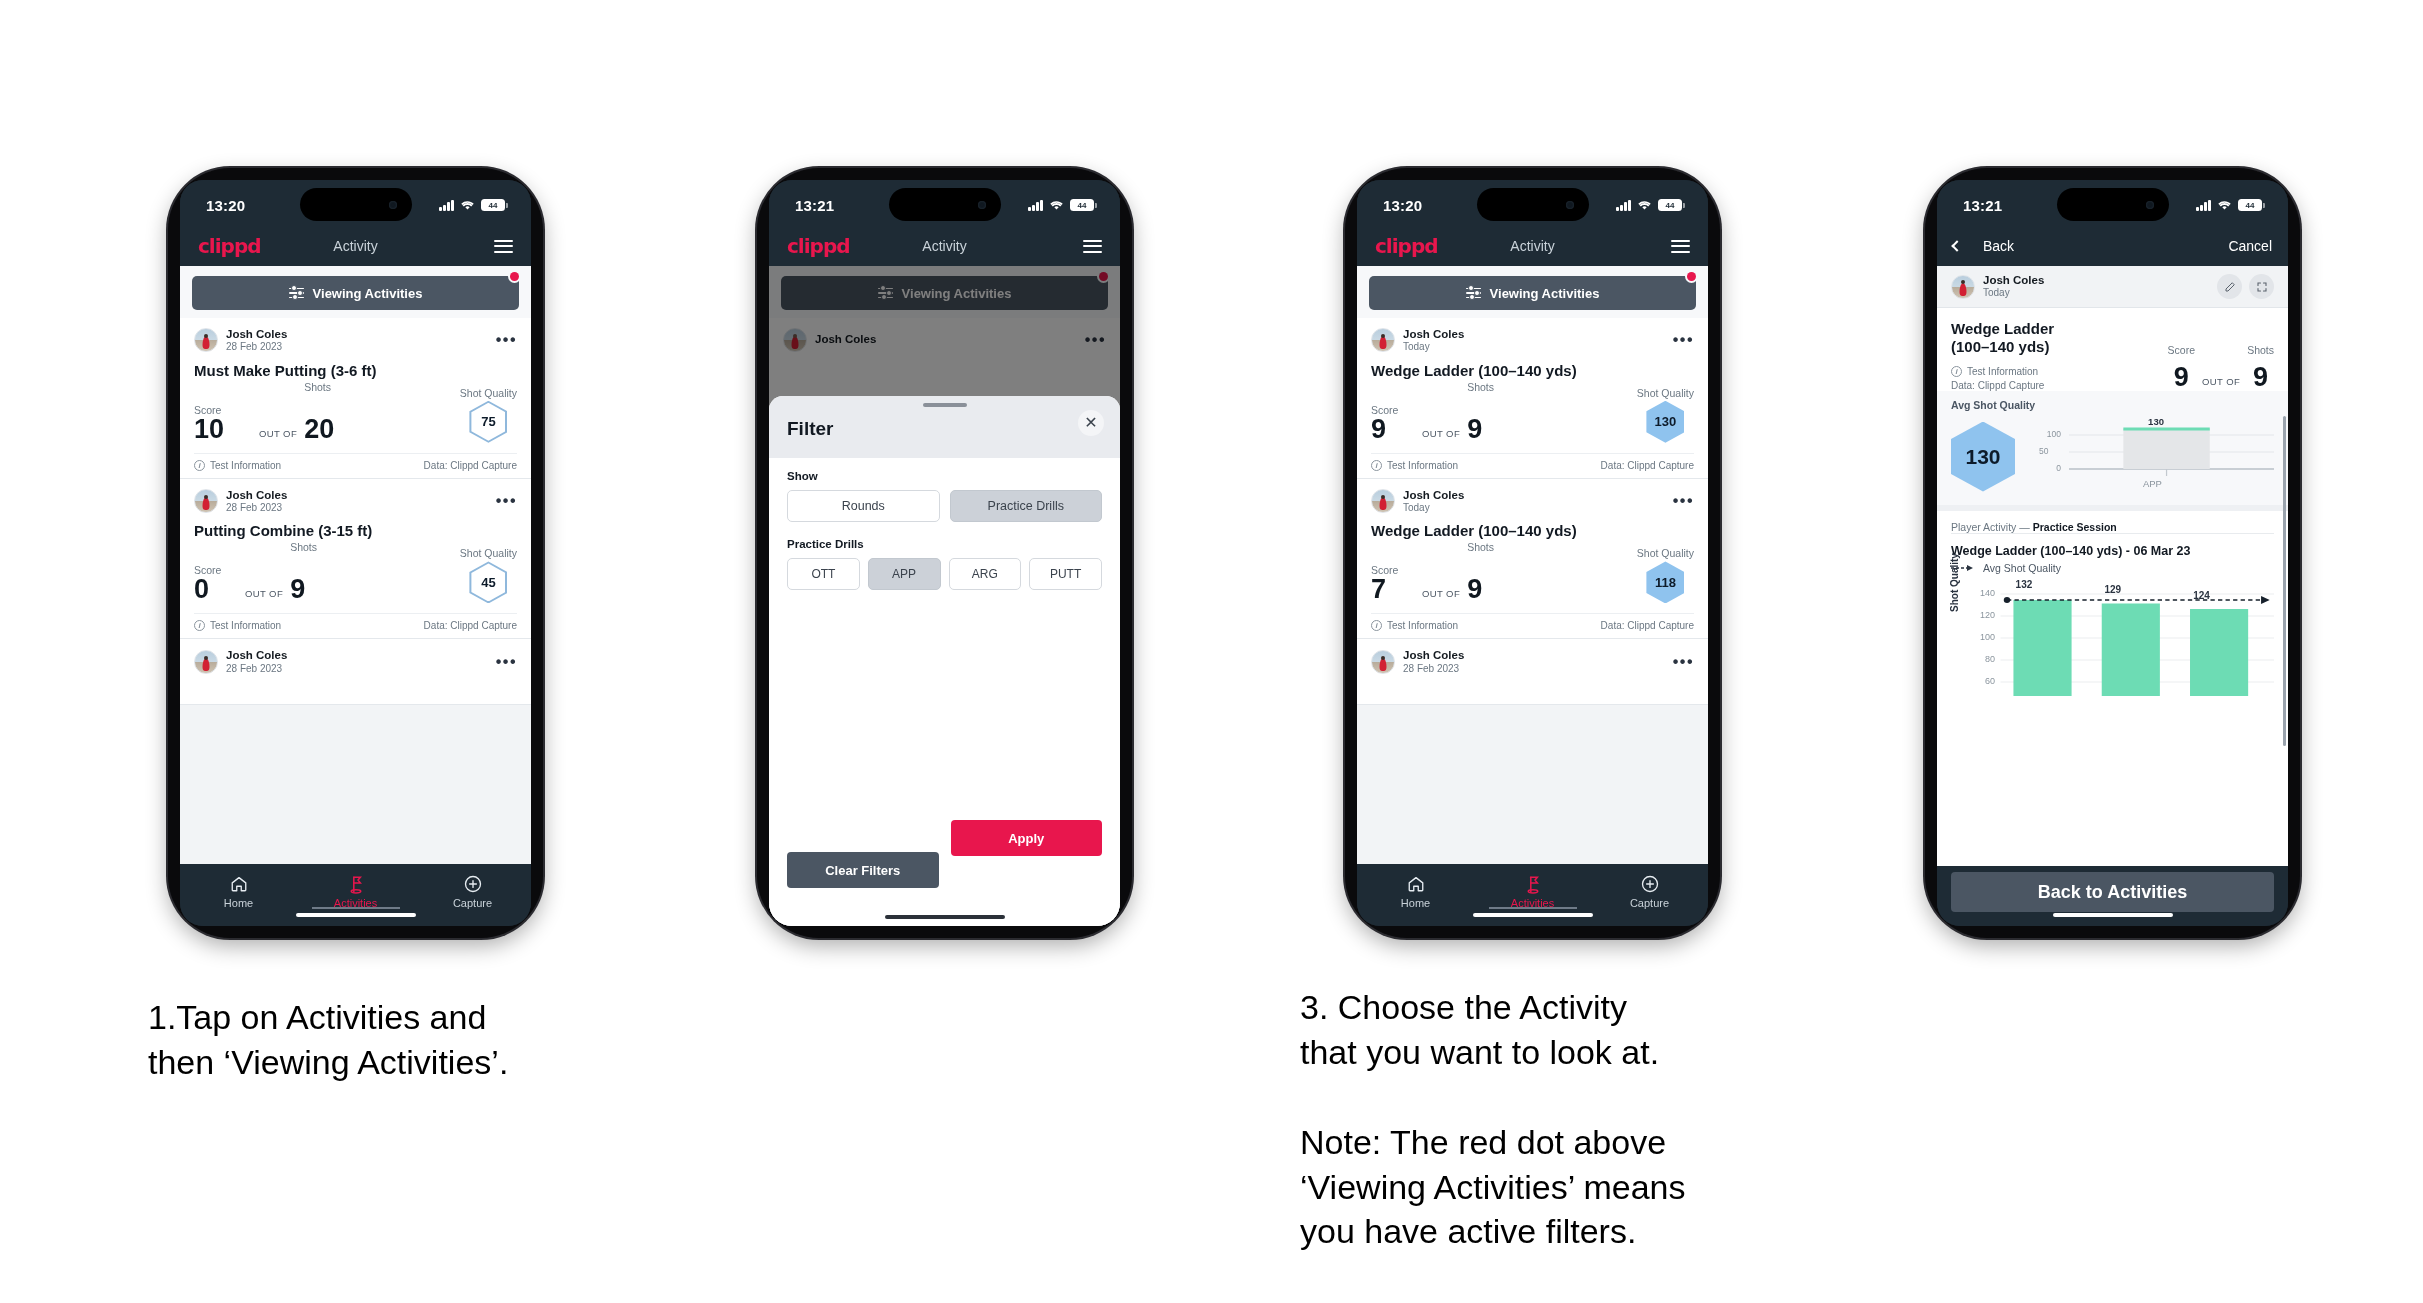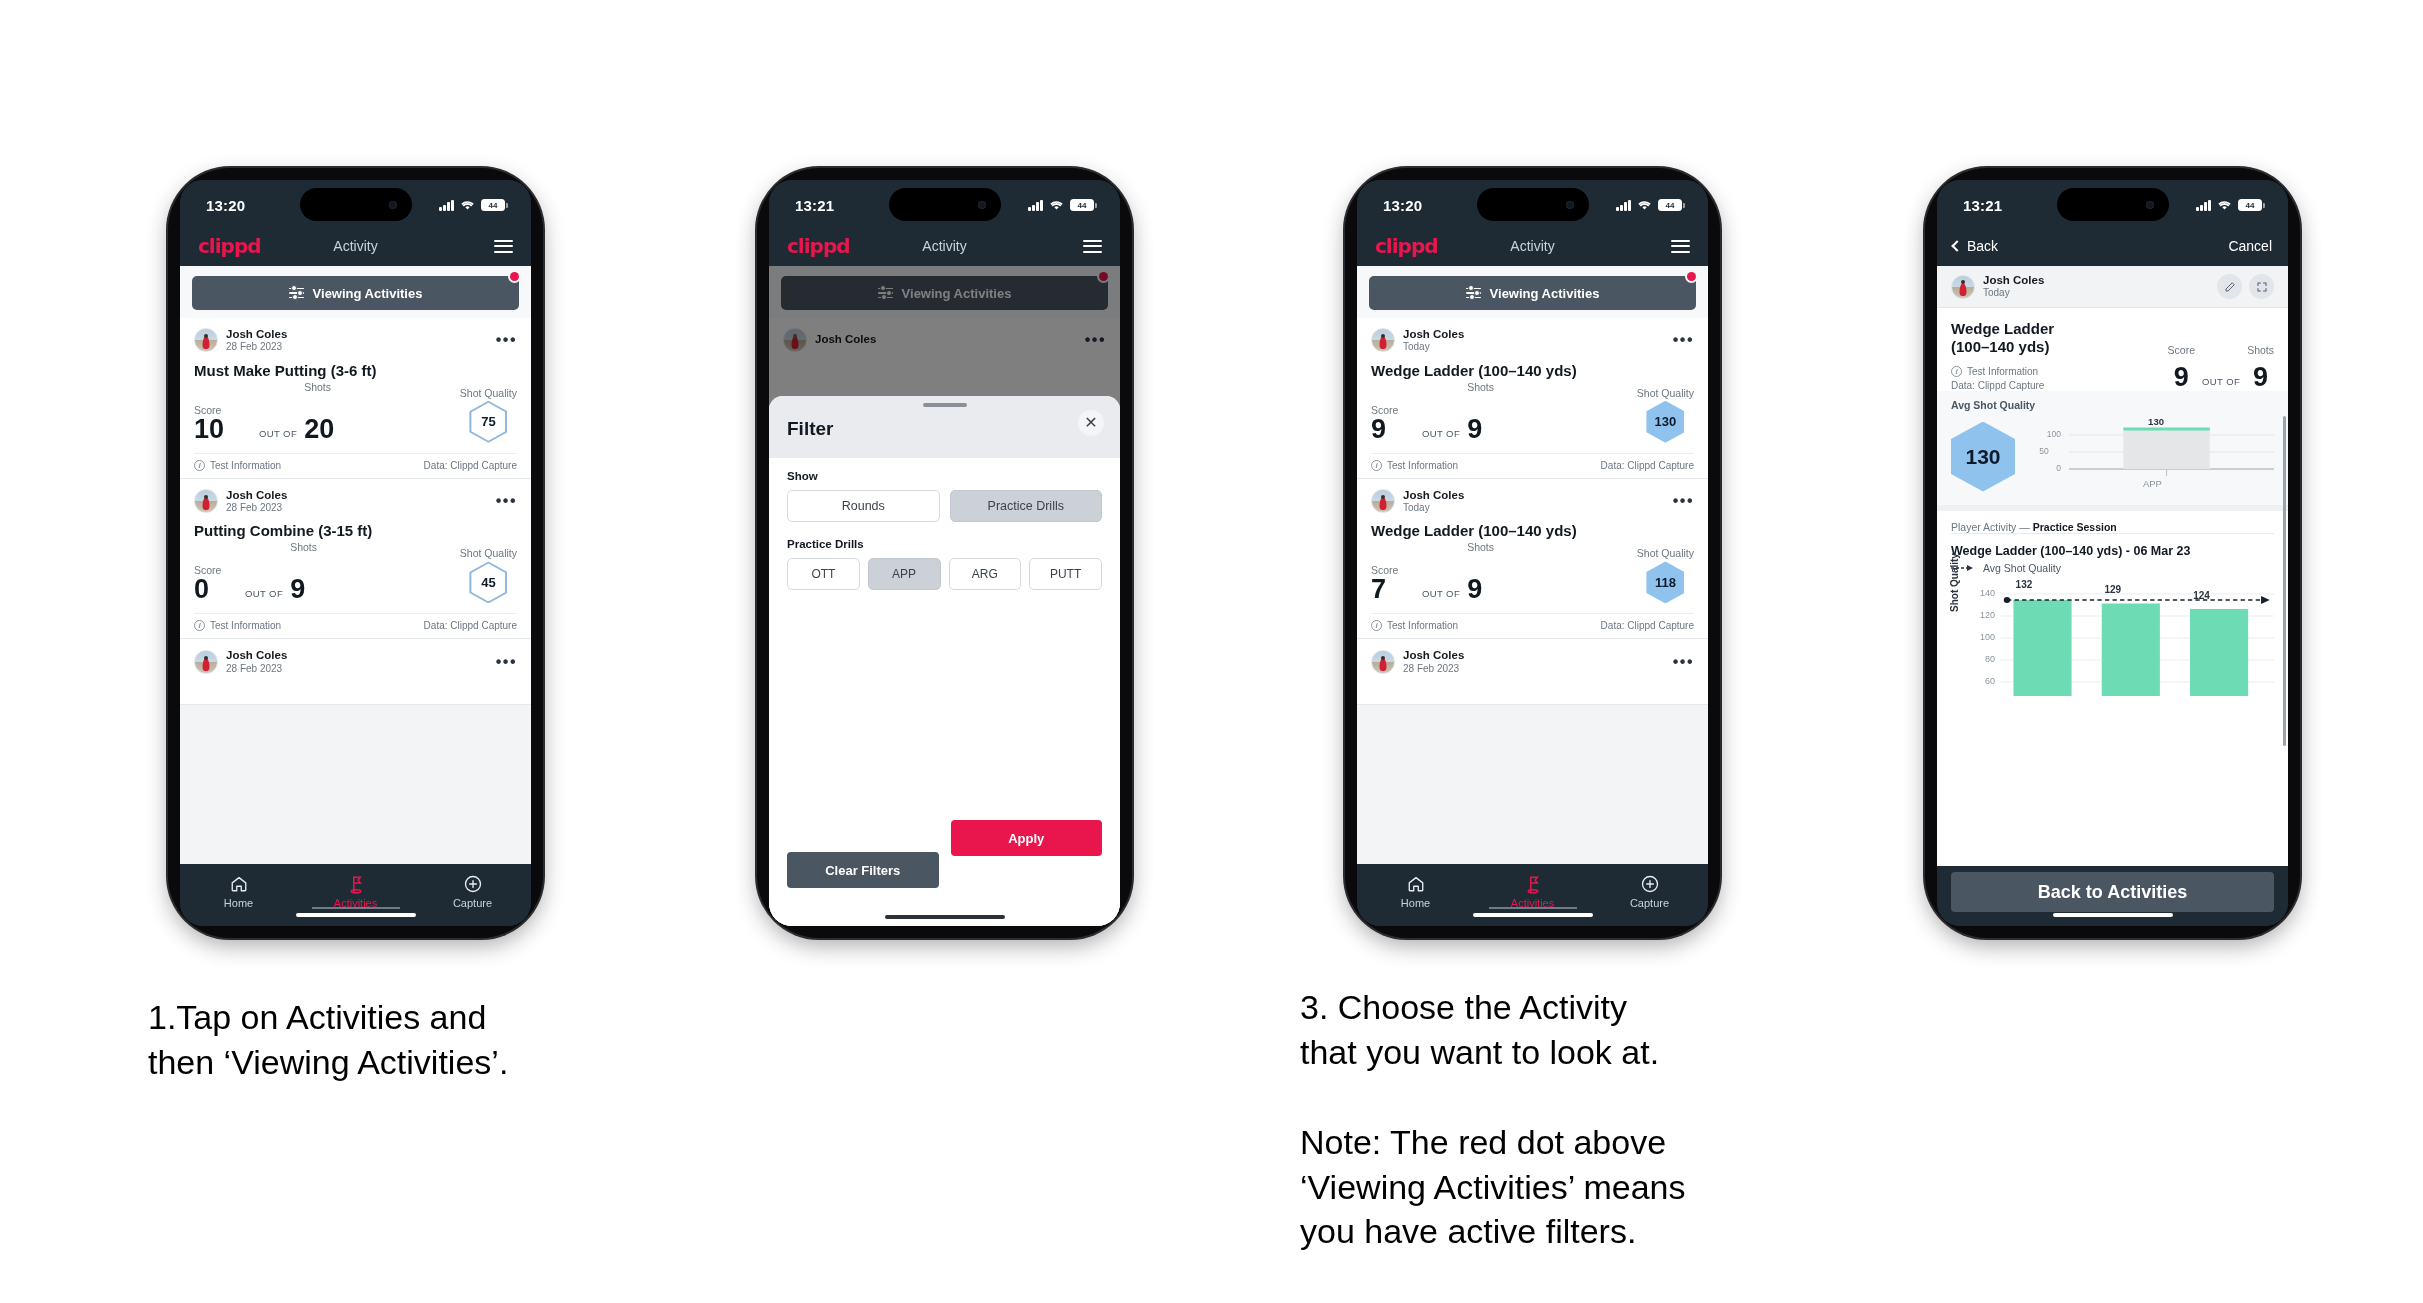--- a/index.html
+++ b/index.html
@@ -194,21 +194,21 @@
     display:flex;align-items:center;justify-content:center;font-size:13px;font-weight:700;margin-top:32px;}
   .btn-apply{ flex:1; height:36px; background:#e8164d; color:#fff; border-radius:4px;
     display:flex;align-items:center;justify-content:center;font-size:13px;font-weight:700;}
   .sheet-home{ height:22px; position:relative; background:#fff; }
   .sheet-home i{ position:absolute;bottom:7px;left:50%;transform:translateX(-50%);
     width:120px;height:4.5px;border-radius:3px;background:#2b3139;}
 
   
   .detailnav{ height:40px;flex:0 0 40px;background:#1e2b35;display:flex;align-items:center;
     padding:0 16px;color:#fff;font-size:14px;}
-  .detailnav .back{ display:flex;align-items:center;gap:6px;}
+  .detailnav .back{ display:flex;align-items:center;gap:22px;}
   .chev{ width:8px;height:8px;border-left:2px solid #fff;border-bottom:2px solid #fff;
     transform:rotate(45deg); }
   .detailnav .cancel{ margin-left:auto; }
   .d-user{ background:#f1f3f5; display:flex;align-items:center;gap:8px;padding:8px 14px;
     border-bottom:1px solid #e2e6ea;}
   .roundbtn{ width:25px;height:25px;border-radius:50%;background:#e2e5e9;
     display:flex;align-items:center;justify-content:center;color:#5a636d;font-size:11px;}
   .d-main{ background:#fff; padding:12px 14px 0; display:flex; }
   .d-left{ flex:1; }
   .d-name{ font-size:15px;font-weight:700;color:#121922;line-height:1.22;}
@@ -746,21 +746,21 @@
           <div class="minichart">
             <svg width="100%" height="72" viewBox="0 0 200 72" preserveAspectRatio="none">
               <line x1="34" y1="14" x2="200" y2="14" stroke="#e3e6e9" stroke-width="1"></line>
               <line x1="34" y1="31" x2="200" y2="31" stroke="#e3e6e9" stroke-width="1"></line>
               <line x1="34" y1="48" x2="200" y2="48" stroke="#9aa3ad" stroke-width="1"></line>
               <rect x="78" y="8" width="70" height="40" fill="#e4e6e8"></rect>
               <rect x="78" y="6.5" width="70" height="3" fill="#6ddcb4"></rect>
               <line x1="113" y1="48" x2="113" y2="55" stroke="#c3c9cf" stroke-width="1"></line>
             </svg>
             <div style="position:absolute;left:0;top:8px;width:34px;text-align:right;font-size:8.5px;color:#8b959e">100</div>
-            <div style="position:absolute;left:0;top:25px;width:34px;text-align:center;font-size:8.5px;color:#8b959e">50</div>
+            <div style="position:absolute;left:12px;top:25px;width:34px;text-align:left;font-size:8.5px;color:#8b959e">50</div>
             <div style="position:absolute;left:0;top:42px;width:34px;text-align:right;font-size:8.5px;color:#8b959e">0</div>
             <div style="position:absolute;left:50%;top:-5px;transform:translateX(-15%);font-size:9.5px;font-weight:700;color:#2a3340">130</div>
             <div style="position:absolute;left:50%;top:57px;transform:translateX(-40%);font-size:9.5px;color:#8b959e">APP</div>
           </div>
         </div>
 
         <div class="act-sec">
           <div class="act-lbl">
             <span>Player Activity — </span><b>Practice Session</b>
           </div>

